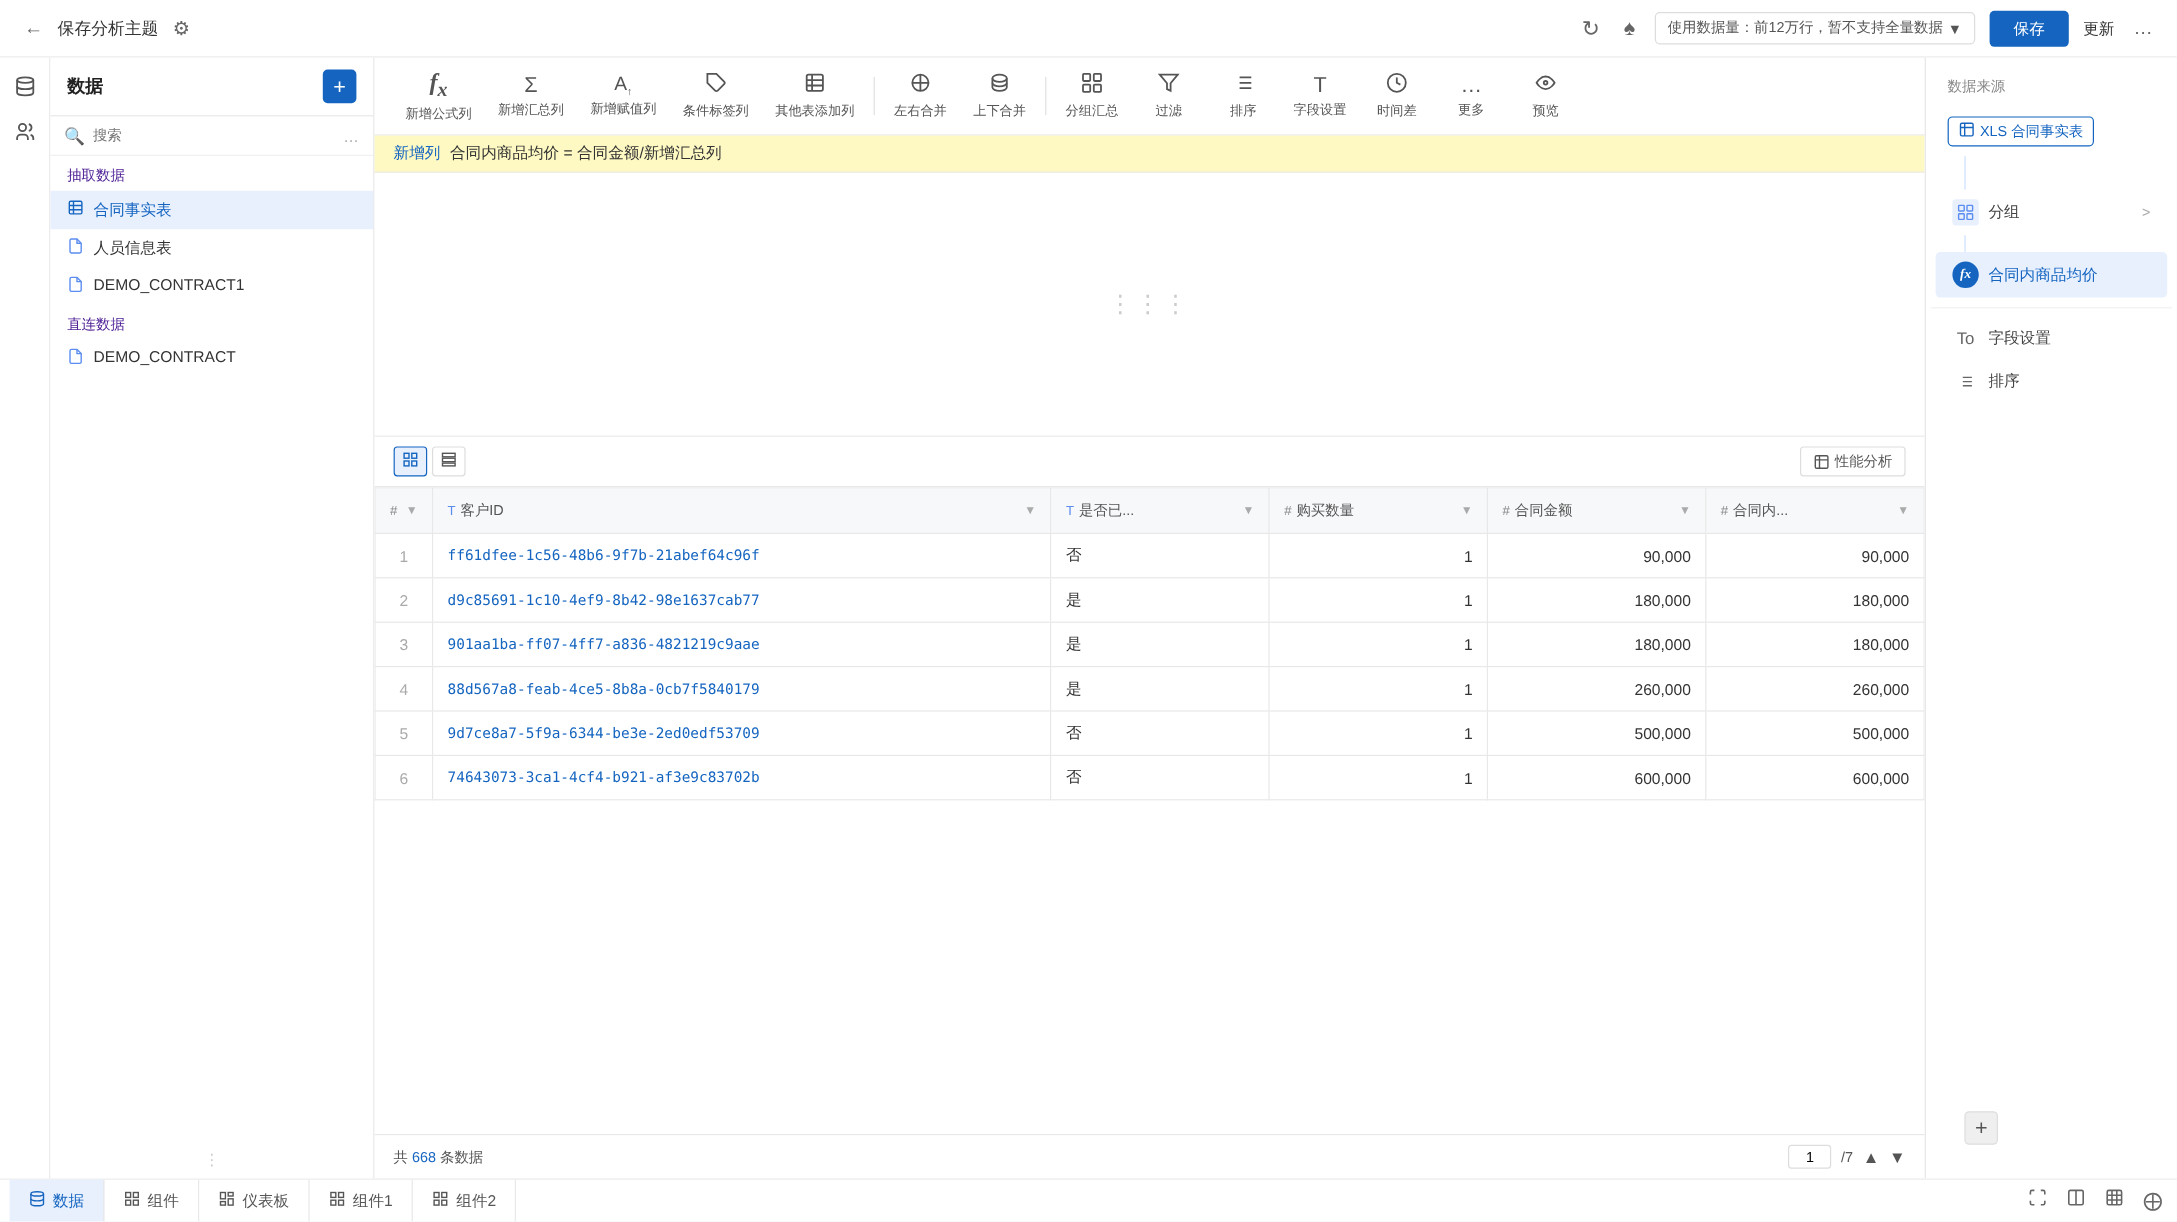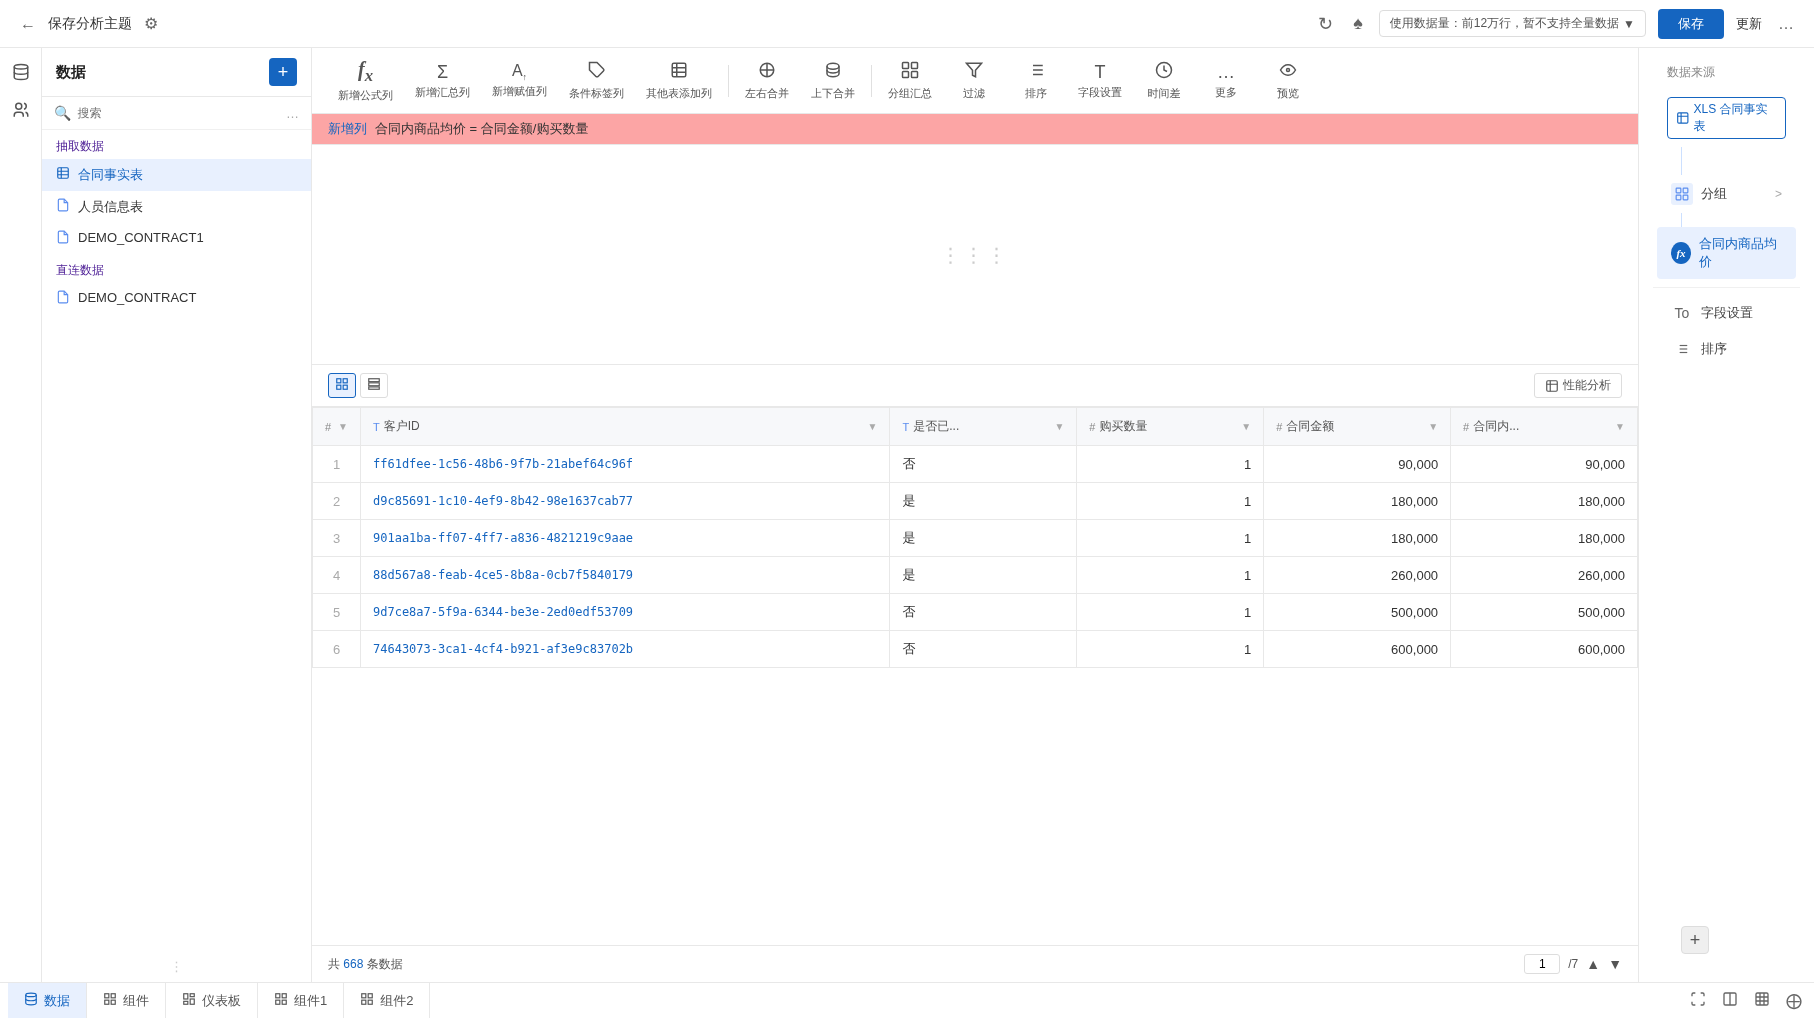--- a/index.html
+++ b/index.html
@@ -42,21 +42,21 @@
     .content-area { flex: 1; display: flex; flex-direction: column; overflow: hidden; }
 
     
     .toolbar { display: flex; align-items: center; gap: 2px; padding: 6px 16px; background: #fff; border-bottom: 1px solid #e8e8e8; flex-wrap: nowrap; overflow: hidden; }
     .toolbar-item { display: flex; flex-direction: column; align-items: center; gap: 2px; padding: 4px 10px; cursor: pointer; border-radius: 4px; color: #444; min-width: 60px; }
     .toolbar-item .tool-icon { font-size: 18px; color: #555; }
     .toolbar-item .tool-label { font-size: 11px; color: #555; white-space: nowrap; }
     .toolbar-divider { width: 1px; height: 32px; background: #e0e0e0; margin: 0 4px; }
 
     
-    .formula-bar { display: flex; gap: 8px; padding: 6px 16px; background: #fca5a5; border-bottom: 1px solid #e8e8e8; font-size: 13px; color: #333; }
+    .formula-bar { display: flex; gap: 8px; padding: 6px 16px; background: #fef9c3; border-bottom: 1px solid #e8e8e8; font-size: 13px; color: #333; }
     .formula-label { font-weight: 500; color: #1565c0; }
 
     
     .table-area { flex: 1; overflow: auto; background: #fff; margin: 0; }
     .table-toolbar { display: flex; align-items: flex-end; justify-content: space-between; padding: 8px 16px; background: #fff; border-bottom: 1px solid #e8e8e8; }
     .table-view-btns { display: flex; gap: 4px; }
     .view-btn { background: none; border: 1px solid #ddd; border-radius: 3px; padding: 3px 6px; cursor: pointer; color: #555; font-size: 14px; }
     .view-btn.active { background: #e8f0fe; border-color: #1565c0; color: #1565c0; }
     .perf-btn { display: flex; align-items: center; gap: 4px; background: none; border: 1px solid #ddd; border-radius: 3px; padding: 3px 10px; cursor: pointer; color: #555; font-size: 12px; }
 
@@ -69,28 +69,28 @@
     .sort-icon { font-size: 10px; color: #aaa; margin-left: auto; cursor: pointer; }
     .num-cell { text-align: right; }
 
     
     .pagination { display: flex; align-items: center; justify-content: space-between; padding: 8px 16px; background: #fff; border-top: 1px solid #e8e8e8; font-size: 12px; color: #555; }
     .pagination-right { display: flex; align-items: center; gap: 8px; }
     .page-input { width: 36px; text-align: center; border: 1px solid #ddd; border-radius: 3px; padding: 2px 4px; font-size: 12px; }
     .page-btn { background: none; border: none; cursor: pointer; color: #555; font-size: 14px; }
 
     
-    .right-panel { width: 176px; background: #fff; border-left: 1px solid #e8e8e8; padding: 12px 14px; display: flex; flex-direction: column; gap: 0; }
+    .right-panel { width: 210px; background: #fff; border-left: 1px solid #e8e8e8; padding: 12px 4px; display: flex; flex-direction: column; gap: 0; }
     .right-section-title { font-size: 12px; color: #888; padding: 4px 14px 8px; font-weight: 500; }
     .right-item { display: flex; align-items: center; gap: 8px; padding: 8px 14px; cursor: pointer; border-radius: 4px; margin: 0 4px; }
     .right-item.active { background: #e8f0fe; }
     .right-item .ri-label { font-size: 13px; color: #444; }
     .right-item.active .ri-label { color: #1565c0; font-weight: 500; }
     .right-panel-source { padding: 8px 14px; }
-    .source-tag { display: inline-flex; align-items: center; gap: 4px; border: 1px solid #1565c0; color: #1565c0; border-radius: 4px; padding: 3px 8px; font-size: 12px; }
+    .source-tag { display: inline-flex; align-items: flex-start; gap: 4px; border: 1px solid #1565c0; color: #1565c0; border-radius: 4px; padding: 3px 8px; font-size: 12px; }
     .right-divider { height: 1px; background: #f0f0f0; margin: 8px 0; }
     .add-field-btn { display: flex; align-items: center; justify-content: center; width: 28px; height: 28px; border: 1px solid #ddd; border-radius: 4px; cursor: pointer; color: #555; font-size: 18px; margin: 8px 14px; }
     .right-arrow { margin-left: auto; color: #aaa; font-size: 12px; }
     @keyframes blink { 50% { opacity: 0; } }
 
     
     .bottom-tabs { display: flex; align-items: center; height: 36px; background: #fff; border-top: 1px solid #e8e8e8; padding: 0 8px; gap: 0; }
     .bottom-tab { display: flex; align-items: center; gap: 6px; padding: 0 16px; height: 100%; border-right: 1px solid #e8e8e8; cursor: pointer; font-size: 13px; color: #555; white-space: nowrap; }
     .bottom-tab.active { background: #e8f0fe; color: #1565c0; }
     .bottom-tab .tab-icon { font-size: 14px; }
@@ -307,21 +307,21 @@
               <circle cx="12" cy="12" r="2"></circle>
               <path d="M2 12s4-7 10-7 10 7 10 7-4 7-10 7-10-7-10-7z"></path>
             </svg>
         </span>
         <span class="tool-label">预览</span>
       </div>
     </div>
 
     <div class="formula-bar">
       <span class="formula-label">新增列</span>
-      <span>合同内商品均价 = 合同金额/购买数量</span>
+      <span>合同内商品均价 = 合同金额/新增汇总列</span>
     </div>
 
     <div style="height: 220px; background: #fff; border-bottom: 1px solid #e8e8e8; display: flex; align-items: center; justify-content: center;">
       <span class="dots-icon" style="color:#ccc; font-size:20px; letter-spacing:3px;">⋮⋮⋮</span>
     </div>
 
     <div class="table-toolbar">
       <div class="table-view-btns">
         <button class="view-btn active">
           <svg width="14" height="14" viewBox="0 0 24 24" fill="none" stroke="currentColor" stroke-width="2">

